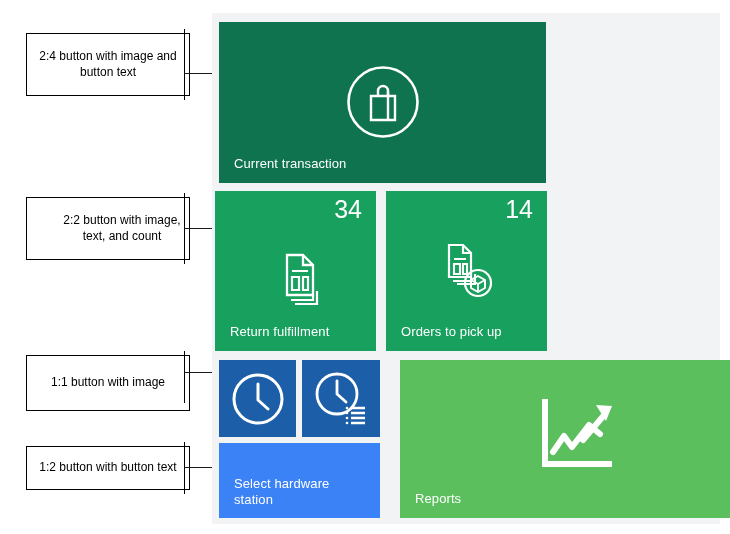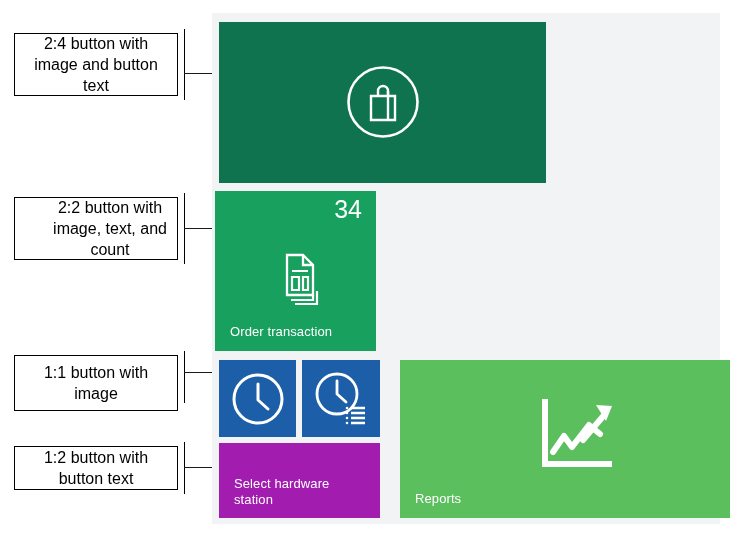--- a/index.html
+++ b/index.html
@@ -17,23 +17,24 @@
   .callout{
     position:absolute;
     background:#ffffff;
     border:1.3px solid #000000;
     box-sizing:border-box;
     display:flex;
     align-items:center;
     justify-content:center;
     text-align:center;
     color:#000000;
-    font-size:16px;
+    font-size:12px;
     line-height:1.32;
     padding:3px 6px;
+    margin-left:12px;
   }
   .callout span{display:block;}
 
   
   .stem{
     position:absolute;
     width:1.3px;
     background:#000000;
   }
   
@@ -82,21 +83,21 @@
     align-items:center;
     justify-content:center;
   }
   .tile-icon svg{display:block;}
 
   
   .c-darkgreen{background:#0f7350;}
   .c-green{background:#18a05e;}
   .c-lightgreen{background:#5cbf5e;}
   .c-darkblue{background:#1c5ea7;}
-  .c-blue{background:#a21caf;}
+  .c-blue{background:#3b82f6;}
 </style>
 </head>
 <body>
 
 <div id="root">
 
   <div class="callout" style="left:14px;top:33px;width:164px;height:63px;">
     <span>2:4 button with
 image and
 button text</span>
@@ -130,36 +131,52 @@
 
     <div class="tile c-darkgreen" style="left:7px;top:9px;width:327px;height:161px;">
       <div class="tile-icon" style="top:36px;height:88px;">
         <svg width="82" height="82" viewBox="0 0 82 82" fill="none">
           <circle cx="41" cy="41" r="34.5" stroke="#ffffff" stroke-width="2.6"></circle>
           <path d="M29 35h24v24H29z" stroke="#ffffff" stroke-width="2.4" fill="none"></path>
           <path d="M36 35V30a5 5 0 0 1 10 0v5" stroke="#ffffff" stroke-width="2.4" fill="none"></path>
           <path d="M46 30v29" stroke="#ffffff" stroke-width="2.4"></path>
         </svg>
       </div>
+      <div class="tile-label">Current transaction</div>
     </div>
 
 
     <div class="tile c-green" style="left:3px;top:178px;width:161px;height:160px;">
       <div class="tile-count">34</div>
       <div class="tile-icon" style="top:48px;height:66px;">
         <svg width="62" height="66" viewBox="0 0 62 66" fill="none">
           <path d="M22 16h16l10 10v30H22z" stroke="#ffffff" stroke-width="2.3" fill="none"></path>
           <path d="M38 16v10h10" stroke="#ffffff" stroke-width="2.3" fill="none"></path>
           <path d="M27 32h16M27 38h7v13h-7zM38 38h5v13h-5z" stroke="#ffffff" stroke-width="2.2" fill="none"></path>
           <path d="M48 56v5H26M52 52v13H30" stroke="#ffffff" stroke-width="2.2" fill="none"></path>
         </svg>
       </div>
-      <div class="tile-label">Order transaction</div>
-    </div>
-
+      <div class="tile-label">Return fulfillment</div>
+    </div>
+
+    <div class="tile c-green" style="left:174px;top:178px;width:161px;height:160px;">
+      <div class="tile-count">14</div>
+      <div class="tile-icon" style="top:44px;height:72px;">
+        <svg width="72" height="72" viewBox="0 0 72 72" fill="none">
+          <path d="M18 10h14l8 8v24H18z" stroke="#ffffff" stroke-width="2.2" fill="none"></path>
+          <path d="M32 10v8h8" stroke="#ffffff" stroke-width="2.2" fill="none"></path>
+          <path d="M23 24h12M23 29h6v10h-6zM32 29h4v10h-4z" stroke="#ffffff" stroke-width="2.1" fill="none"></path>
+          <path d="M40 42v4H22M44 39v10H26" stroke="#ffffff" stroke-width="2.1" fill="none"></path>
+          <circle cx="47" cy="48" r="13" stroke="#ffffff" stroke-width="2.2" fill="none"></circle>
+          <path d="M47 41l7 4v8l-7 4-7-4v-8z" stroke="#ffffff" stroke-width="2" fill="none" stroke-linejoin="round"></path>
+          <path d="M40 45l7 4 7-4M47 49v8" stroke="#ffffff" stroke-width="1.8" fill="none"></path>
+        </svg>
+      </div>
+      <div class="tile-label">Orders to pick up</div>
+    </div>
 
 
     <div class="tile c-darkblue" style="left:7px;top:347px;width:77px;height:77px;">
       <div class="tile-icon" style="top:9px;height:59px;">
         <svg width="56" height="56" viewBox="0 0 56 56" fill="none">
           <circle cx="28" cy="28" r="24" stroke="#ffffff" stroke-width="3"></circle>
           <path d="M28 13v16l10 9" stroke="#ffffff" stroke-width="3" fill="none" stroke-linecap="round" stroke-linejoin="round"></path>
         </svg>
       </div>
     </div>

